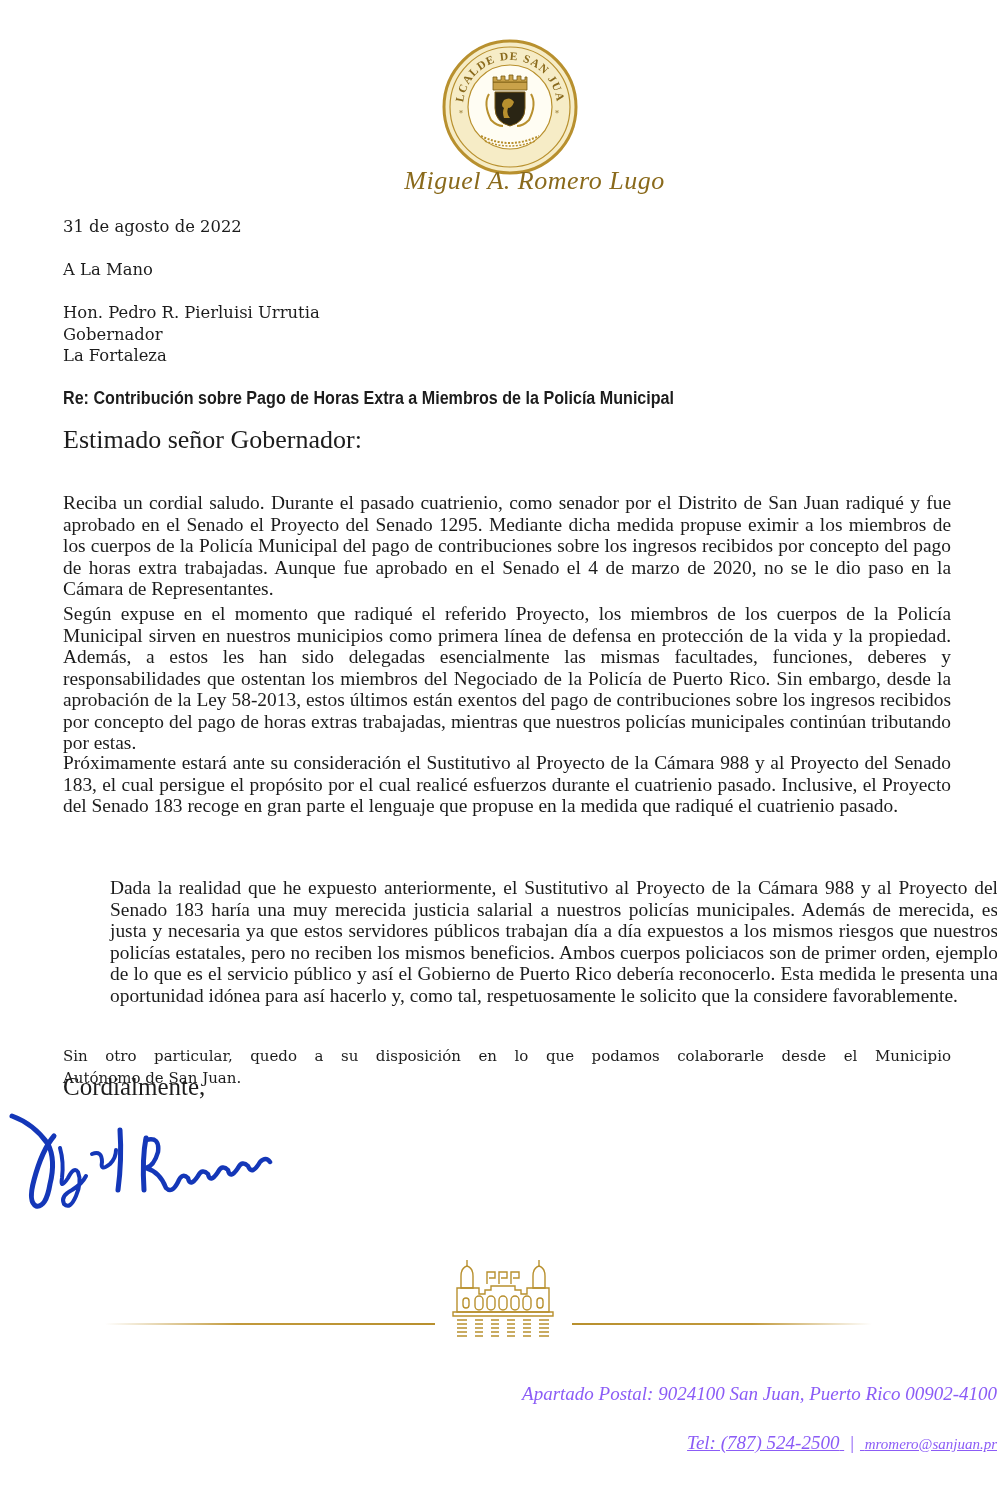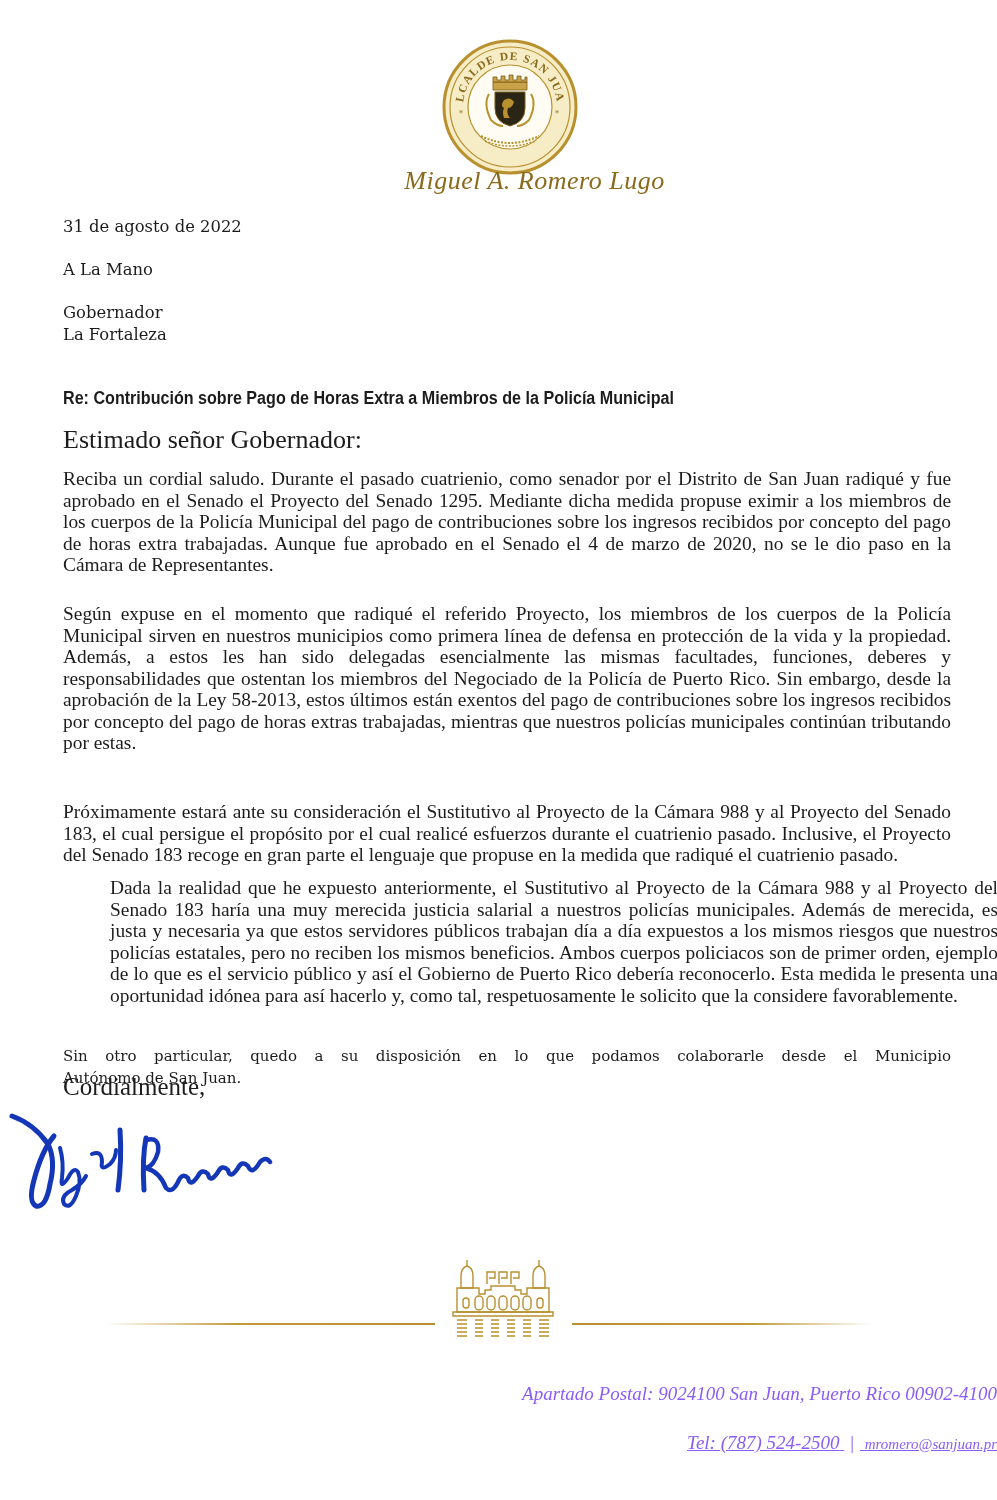--- a/index.html
+++ b/index.html
@@ -16,23 +16,23 @@
   .text { position: absolute; left: 63px; width: 888px; font-size: 17.2px; line-height: 21.5px; }
   .narrow { font-family: "Liberation Serif", serif; font-size: 19.4px; line-height: 21.5px; text-align: justify; }
   .wide { font-family: "DejaVu Serif", serif; font-size: 16.4px; }
 
   .date { top: 216px; }
   .delivery { top: 259px; }
   .recipient { top: 302px; }
   .recipient div { height: 21.5px; }
   .subject { top: 388px; font-family: "Liberation Sans", sans-serif; font-weight: bold; font-size: 17.5px; transform: scaleX(0.92); transform-origin: left; width: 960px; }
   .greeting { top: 429px; font-family: "Liberation Serif", serif; font-size: 26px; }
-  .p1 { top: 468px; }
+  .p1 { top: 492px; }
   .p2 { top: 603px; }
-  .p3 { top: 801px; font-family: Liberation Serif, serif; }
+  .p3 { top: 752px; font-family: Liberation Serif, serif; }
   .p4 { top: 877px; margin-left: 47px; }
   .p5 { top: 1046px; font-family: "DejaVu Serif", serif; font-size: 15px; text-align: justify; text-align-last: auto; }
   .p5 .l1 { text-align: justify; text-align-last: justify; display: block; }
   .closing { top: 1076px; font-family: "Liberation Serif", serif; font-size: 25px; }
 
   .signature { position: absolute; left: 8px; top: 1108px; width: 340px; height: 110px; }
 
   .footer-rule { position: absolute; top: 1323px; height: 2px; }
   .rule-left { left: 105px; width: 330px; background: linear-gradient(to right, rgba(201,164,70,0), #c29a3c 40%, #b8902e); }
   .rule-right { left: 572px; width: 300px; background: linear-gradient(to right, #b8902e, #c29a3c 60%, rgba(201,164,70,0)); }
@@ -73,20 +73,21 @@
   <path d="M40 98 q29 14 58 0" fill="none" stroke="#b8902e" stroke-width="2" stroke-dasharray="2 1.5"></path>
   <path d="M44 103 q25 10 50 0" fill="none" stroke="#b8902e" stroke-width="1.5" stroke-dasharray="2 1.5"></path>
 </svg>
 
 <div class="letterhead-name">Miguel A. Romero Lugo</div>
 
 <div class="text wide date">31 de agosto de 2022</div>
 <div class="text wide delivery">A La Mano</div>
 
 <div class="text wide recipient">
+  <div>Hon. Pedro R. Pierluisi Urrutia</div>
   <div>Gobernador</div>
   <div>La Fortaleza</div>
 </div>
 
 <div class="text subject">Re: Contribución sobre Pago de Horas Extra a Miembros de la Policía Municipal</div>
 <div class="text greeting">Estimado señor Gobernador:</div>
 
 <div class="text narrow p1">Reciba un cordial saludo. Durante el pasado cuatrienio, como senador por el Distrito de San Juan radiqué y fue aprobado en el Senado el Proyecto del Senado 1295. Mediante dicha medida propuse eximir a los miembros de los cuerpos de la Policía Municipal del pago de contribuciones sobre los ingresos recibidos por concepto del pago de horas extra trabajadas. Aunque fue aprobado en el Senado el 4 de marzo de 2020, no se le dio paso en la Cámara de Representantes.</div>
 <div class="text narrow p2">Según expuse en el momento que radiqué el referido Proyecto, los miembros de los cuerpos de la Policía Municipal sirven en nuestros municipios como primera línea de defensa en protección de la vida y la propiedad. Además, a estos les han sido delegadas esencialmente las mismas facultades, funciones, deberes y responsabilidades que ostentan los miembros del Negociado de la Policía de Puerto Rico. Sin embargo, desde la aprobación de la Ley 58-2013, estos últimos están exentos del pago de contribuciones sobre los ingresos recibidos por concepto del pago de horas extras trabajadas, mientras que nuestros policías municipales continúan tributando por estas.</div>
 <div class="text narrow p3">Próximamente estará ante su consideración el Sustitutivo al Proyecto de la Cámara 988 y al Proyecto del Senado 183, el cual persigue el propósito por el cual realicé esfuerzos durante el cuatrienio pasado. Inclusive, el Proyecto del Senado 183 recoge en gran parte el lenguaje que propuse en la medida que radiqué el cuatrienio pasado.</div>

